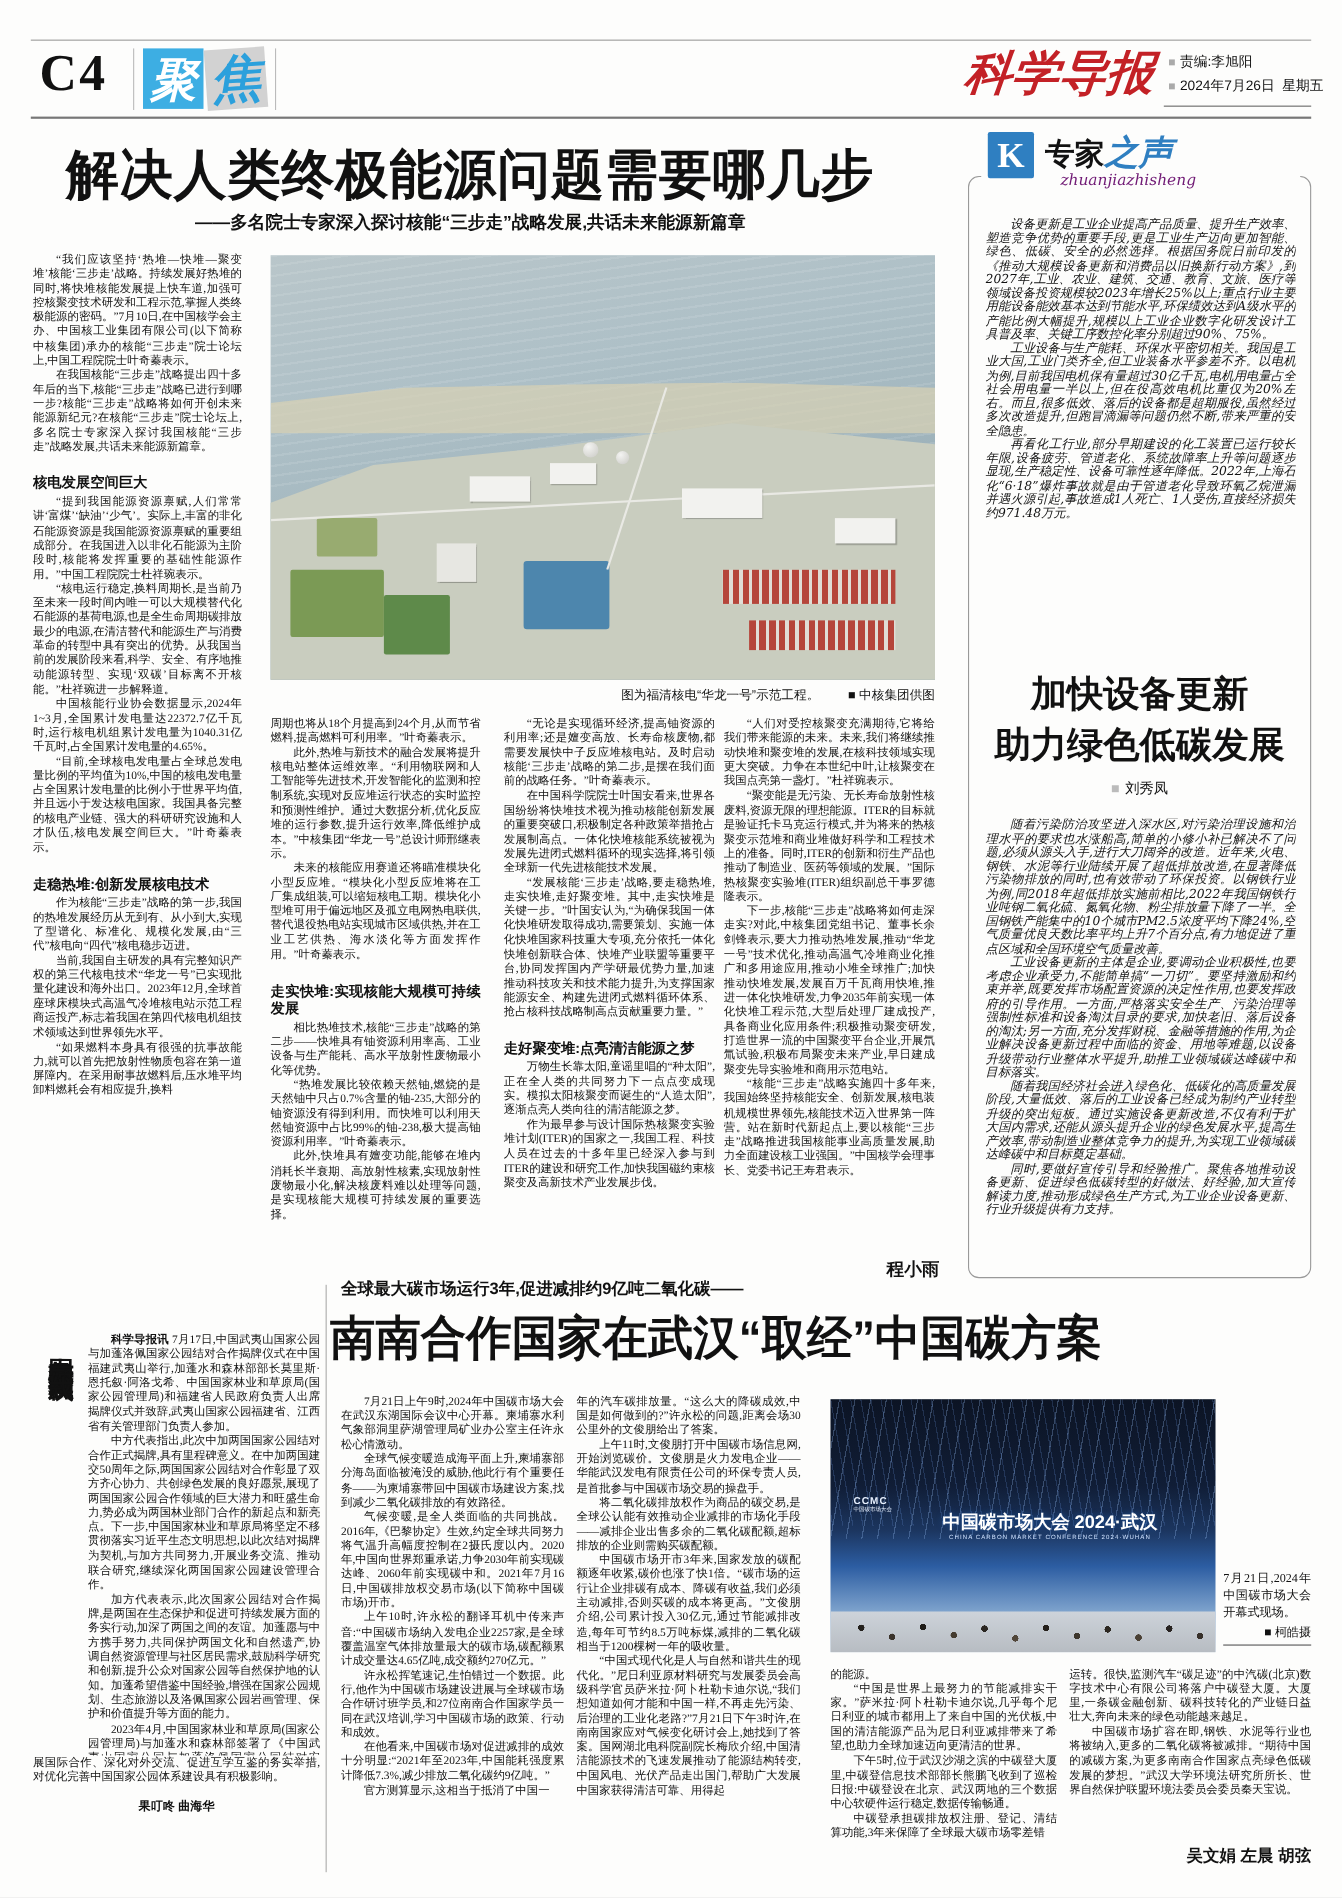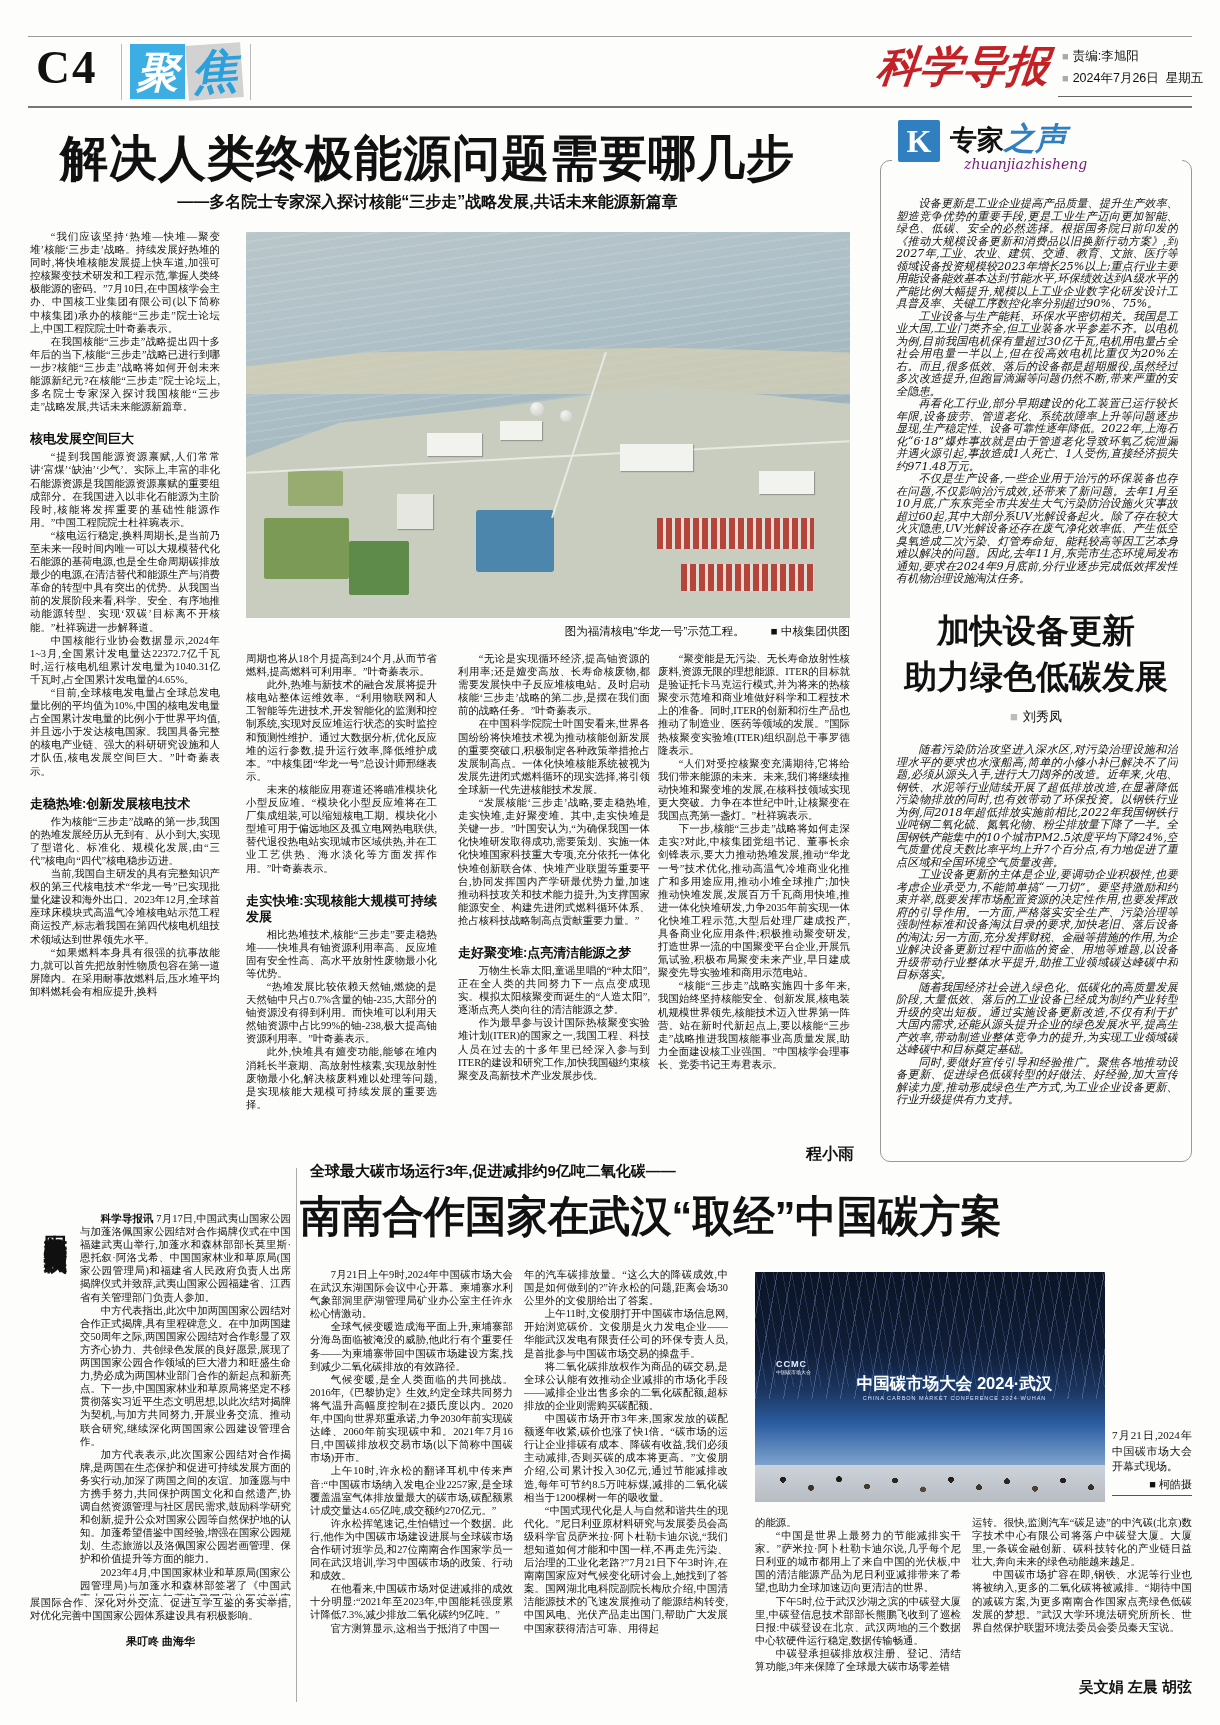--- a/index.html
+++ b/index.html
@@ -170,51 +170,50 @@
   </div>
   <div class="abs" id="m-caption">
     <span>图为福清核电“华龙一号”示范工程。</span><span class="credit">■ 中核集团供图</span>
   </div>
 
   <div class="ncol" id="m-col2">
       <p class="cont">周期也将从18个月提高到24个月,从而节省燃料,提高燃料可利用率。”叶奇蓁表示。</p>
       <p>此外,热堆与新技术的融合发展将提升核电站整体运维效率。“利用物联网和人工智能等先进技术,开发智能化的监测和控制系统,实现对反应堆运行状态的实时监控和预测性维护。通过大数据分析,优化反应堆的运行参数,提升运行效率,降低维护成本。”中核集团“华龙一号”总设计师邢继表示。</p>
       <p>未来的核能应用赛道还将瞄准模块化小型反应堆。“模块化小型反应堆将在工厂集成组装,可以缩短核电工期。模块化小型堆可用于偏远地区及孤立电网热电联供,替代退役热电站实现城市区域供热,并在工业工艺供热、海水淡化等方面发挥作用。”叶奇蓁表示。</p>
       <div class="subhead">走实快堆:实现核能大规模可持续发展</div>
-      <p>相比热堆技术,核能“三步走”要走稳热堆——快堆具有铀资源利用率高、反应堆固有安全性高、高水平放射性废物最小化等优势。</p>
+      <p>相比热堆技术,核能“三步走”战略的第二步——快堆具有铀资源利用率高、工业设备与生产能耗、高水平放射性废物最小化等优势。</p>
       <p>“热堆发展比较依赖天然铀,燃烧的是天然铀中只占0.7%含量的铀-235,大部分的铀资源没有得到利用。而快堆可以利用天然铀资源中占比99%的铀-238,极大提高铀资源利用率。”叶奇蓁表示。</p>
       <p>此外,快堆具有嬗变功能,能够在堆内消耗长半衰期、高放射性核素,实现放射性废物最小化,解决核废料难以处理等问题,是实现核能大规模可持续发展的重要选择。</p>
     </div>
   <div class="ncol" id="m-col3">
       <p>“无论是实现循环经济,提高铀资源的利用率;还是嬗变高放、长寿命核废物,都需要发展快中子反应堆核电站。及时启动核能‘三步走’战略的第二步,是摆在我们面前的战略任务。”叶奇蓁表示。</p>
       <p>在中国科学院院士叶国安看来,世界各国纷纷将快堆技术视为推动核能创新发展的重要突破口,积极制定各种政策举措抢占发展制高点。一体化快堆核能系统被视为发展先进闭式燃料循环的现实选择,将引领全球新一代先进核能技术发展。</p>
       <p>“发展核能‘三步走’战略,要走稳热堆,走实快堆,走好聚变堆。其中,走实快堆是关键一步。”叶国安认为,“为确保我国一体化快堆研发取得成功,需要策划、实施一体化快堆国家科技重大专项,充分依托一体化快堆创新联合体、快堆产业联盟等重要平台,协同发挥国内产学研最优势力量,加速推动科技攻关和技术能力提升,为支撑国家能源安全、构建先进闭式燃料循环体系、抢占核科技战略制高点贡献重要力量。”</p>
       <div class="subhead">走好聚变堆:点亮清洁能源之梦</div>
       <p>万物生长靠太阳,童谣里唱的“种太阳”,正在全人类的共同努力下一点点变成现实。模拟太阳核聚变而诞生的“人造太阳”,逐渐点亮人类向往的清洁能源之梦。</p>
       <p>作为最早参与设计国际热核聚变实验堆计划(ITER)的国家之一,我国工程、科技人员在过去的十多年里已经深入参与到ITER的建设和研究工作,加快我国磁约束核聚变及高新技术产业发展步伐。</p>
     </div>
   <div class="ncol" id="m-col4">
+      <p>“人们对受控核聚变充满期待,它将给我们带来能源的未来。未来,我们将继续推动快堆和聚变堆的发展,在核科技领域实现更大突破。力争在本世纪中叶,让核聚变在我国点亮第一盏灯。”杜祥琬表示。</p>
       <p>“聚变能是无污染、无长寿命放射性核废料,资源无限的理想能源。ITER的目标就是验证托卡马克运行模式,并为将来的热核聚变示范堆和商业堆做好科学和工程技术上的准备。同时,ITER的创新和衍生产品也推动了制造业、医药等领域的发展。”国际热核聚变实验堆(ITER)组织副总干事罗德隆表示。</p>
-      <p>“人们对受控核聚变充满期待,它将给我们带来能源的未来。未来,我们将继续推动快堆和聚变堆的发展,在核科技领域实现更大突破。力争在本世纪中叶,让核聚变在我国点亮第一盏灯。”杜祥琬表示。</p>
       <p>下一步,核能“三步走”战略将如何走深走实?对此,中核集团党组书记、董事长余剑锋表示,要大力推动热堆发展,推动“华龙一号”技术优化,推动高温气冷堆商业化推广和多用途应用,推动小堆全球推广;加快推动快堆发展,发展百万千瓦商用快堆,推进一体化快堆研发,力争2035年前实现一体化快堆工程示范,大型后处理厂建成投产,具备商业化应用条件;积极推动聚变研发,打造世界一流的中国聚变平台企业,开展氘氚试验,积极布局聚变未来产业,早日建成聚变先导实验堆和商用示范电站。</p>
       <p>“核能“三步走”战略实施四十多年来,我国始终坚持核能安全、创新发展,核电装机规模世界领先,核能技术迈入世界第一阵营。站在新时代新起点上,要以核能“三步走”战略推进我国核能事业高质量发展,助力全面建设核工业强国。”中国核学会理事长、党委书记王寿君表示。</p>
     </div>
   <div class="abs" id="m-byline">程小雨</div>
 
   <div class="abs" id="expert-box"></div>
   <div class="abs" id="expert-hdr">
     <div id="expert-k">K</div>
     <div id="expert-title"><span>专家</span><span class="blue">之声</span></div>
     <div id="expert-pinyin">zhuanjiazhisheng</div>
   </div>
   <div class="ncol kai" id="e-top">
       <p>设备更新是工业企业提高产品质量、提升生产效率、塑造竞争优势的重要手段,更是工业生产迈向更加智能、绿色、低碳、安全的必然选择。根据国务院日前印发的《推动大规模设备更新和消费品以旧换新行动方案》,到2027年,工业、农业、建筑、交通、教育、文旅、医疗等领域设备投资规模较2023年增长25%以上;重点行业主要用能设备能效基本达到节能水平,环保绩效达到A级水平的产能比例大幅提升,规模以上工业企业数字化研发设计工具普及率、关键工序数控化率分别超过90%、75%。</p>
       <p>工业设备与生产能耗、环保水平密切相关。我国是工业大国,工业门类齐全,但工业装备水平参差不齐。以电机为例,目前我国电机保有量超过30亿千瓦,电机用电量占全社会用电量一半以上,但在役高效电机比重仅为20%左右。而且,很多低效、落后的设备都是超期服役,虽然经过多次改造提升,但跑冒滴漏等问题仍然不断,带来严重的安全隐患。</p>
       <p>再看化工行业,部分早期建设的化工装置已运行较长年限,设备疲劳、管道老化、系统故障率上升等问题逐步显现,生产稳定性、设备可靠性逐年降低。2022年,上海石化“6·18”爆炸事故就是由于管道老化导致环氧乙烷泄漏并遇火源引起,事故造成1人死亡、1人受伤,直接经济损失约971.48万元。</p>
-      <p>不仅是生产设备,一些企业用于治污的环保装备也存在问题,不仅影响治污成效,还带来了新问题。去年1月至10月底,广东东莞全市共发生大气污染防治设施火灾事故超过60起,其中大部分系UV光解设备起火。除了存在较大火灾隐患,UV光解设备还存在废气净化效率低、产生低空臭氧造成二次污染、灯管寿命短、能耗较高等因工艺本身难以解决的问题。因此,去年11月,东莞市生态环境局发布通知,要求在2024年9月底前,分行业逐步完成低效挥发性有机物治理设施淘汰任务。</p>
     </div>
   <div class="abs" id="e-headline">
     <div>加快设备更新</div>
     <div>助力绿色低碳发展</div>
   </div>
   <div class="abs" id="e-byline"><span class="sq">■</span><span>刘秀凤</span></div>
   <div class="ncol kai" id="e-bottom">
       <p>随着污染防治攻坚进入深水区,对污染治理设施和治理水平的要求也水涨船高,简单的小修小补已解决不了问题,必须从源头入手,进行大刀阔斧的改造。近年来,火电、钢铁、水泥等行业陆续开展了超低排放改造,在显著降低污染物排放的同时,也有效带动了环保投资。以钢铁行业为例,同2018年超低排放实施前相比,2022年我国钢铁行业吨钢二氧化硫、氮氧化物、粉尘排放量下降了一半。全国钢铁产能集中的10个城市PM2.5浓度平均下降24%,空气质量优良天数比率平均上升7个百分点,有力地促进了重点区域和全国环境空气质量改善。</p>
       <p>工业设备更新的主体是企业,要调动企业积极性,也要考虑企业承受力,不能简单搞“一刀切”。要坚持激励和约束并举,既要发挥市场配置资源的决定性作用,也要发挥政府的引导作用。一方面,严格落实安全生产、污染治理等强制性标准和设备淘汰目录的要求,加快老旧、落后设备的淘汰;另一方面,充分发挥财税、金融等措施的作用,为企业解决设备更新过程中面临的资金、用地等难题,以设备升级带动行业整体水平提升,助推工业领域碳达峰碳中和目标落实。</p>
       <p>随着我国经济社会进入绿色化、低碳化的高质量发展阶段,大量低效、落后的工业设备已经成为制约产业转型升级的突出短板。通过实施设备更新改造,不仅有利于扩大国内需求,还能从源头提升企业的绿色发展水平,提高生产效率,带动制造业整体竞争力的提升,为实现工业领域碳达峰碳中和目标奠定基础。</p>

